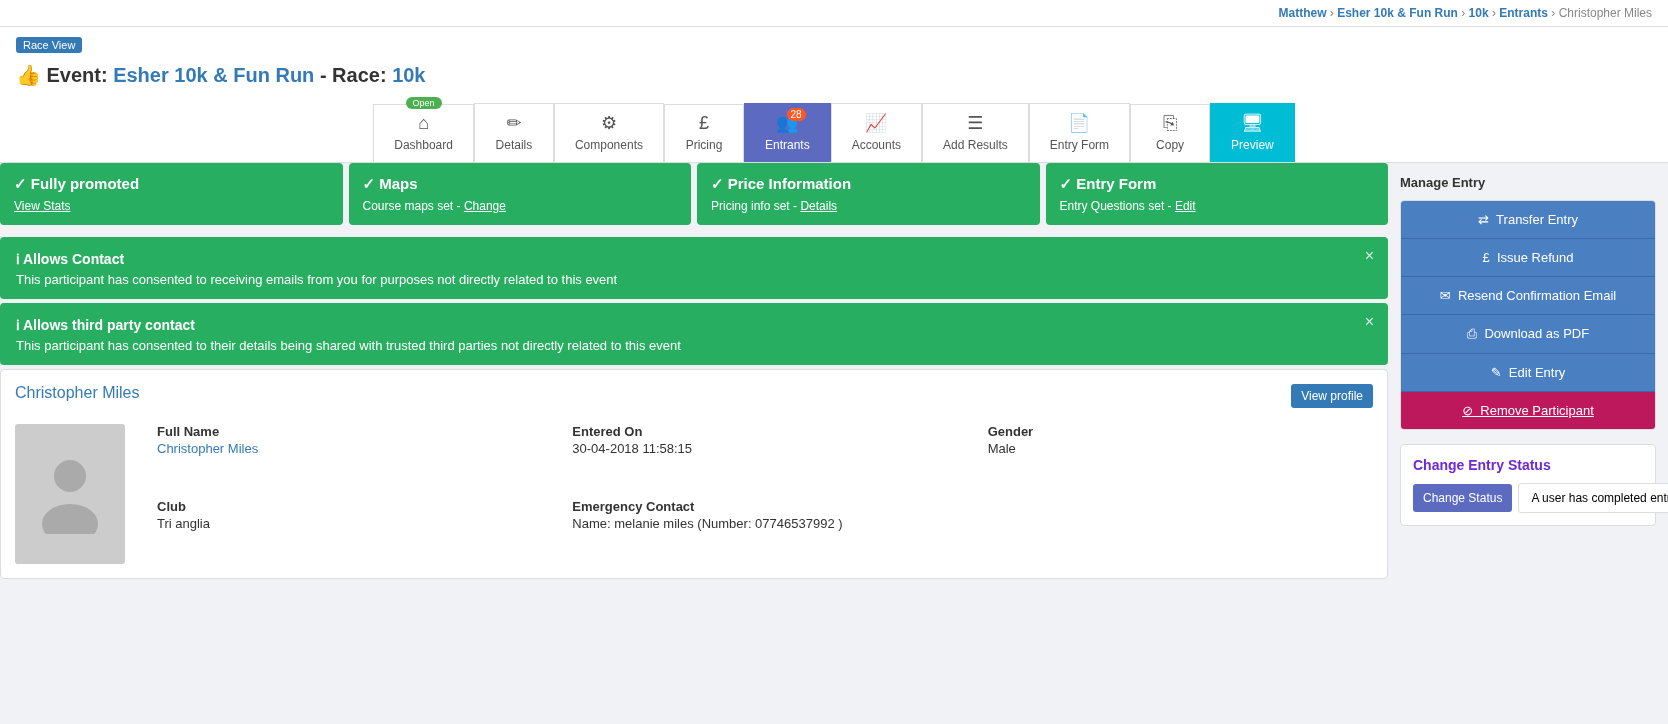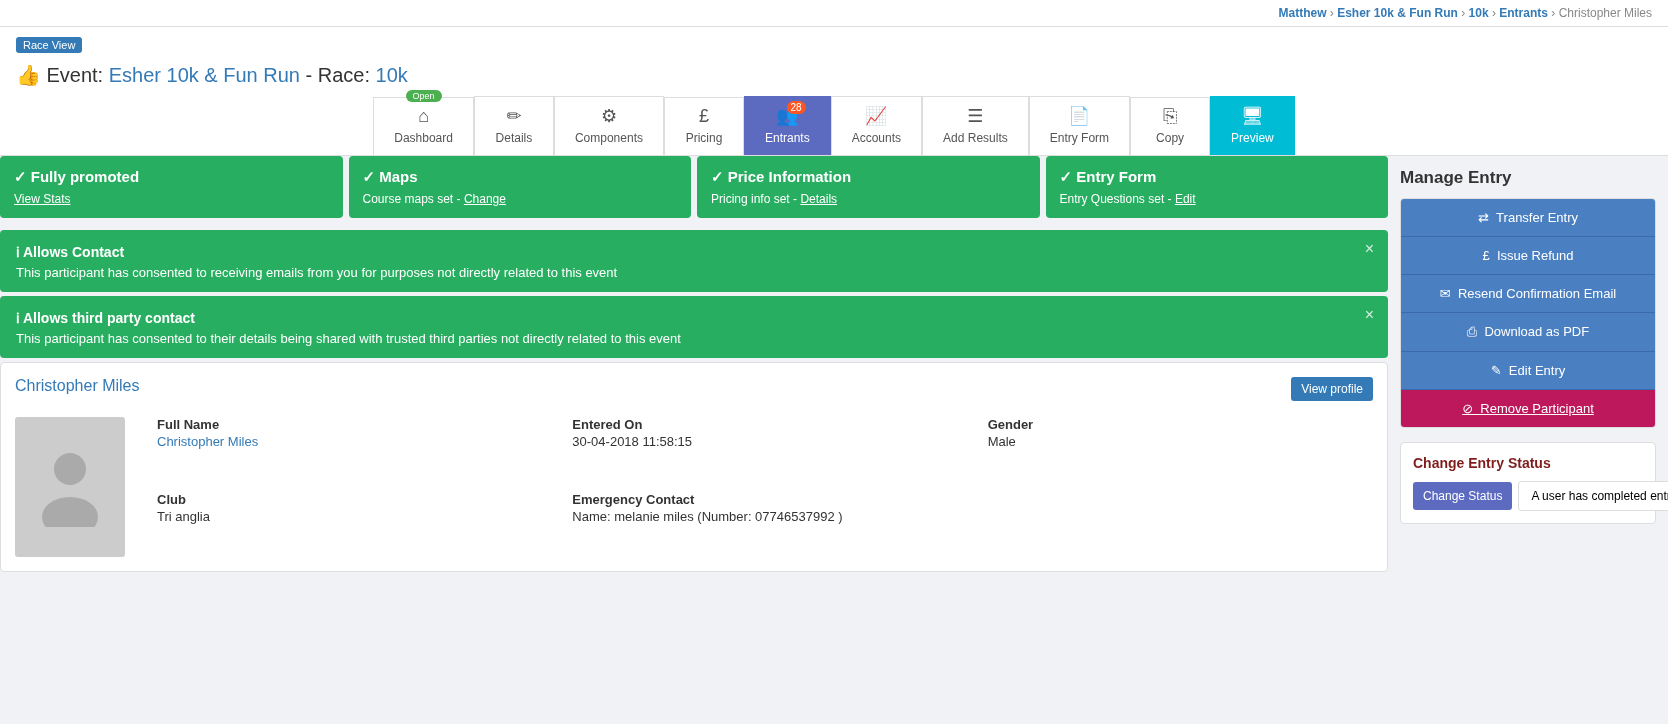--- a/index.html
+++ b/index.html
@@ -29,23 +29,23 @@
     }
 
     
     .event-header {
       background: #fff;
       padding: 10px 16px 0 16px;
       border-bottom: 1px solid #ddd;
     }
     .event-title {
       font-size: 20px;
-      font-weight: normal;
+      font-weight: bold;
       color: #333;
-      margin-bottom: 9px;
+      margin-bottom: 16px;
     }
     .event-title .highlight { color: #337ab7; }
 
     
     .tab-bar {
       display: flex;
       align-items: flex-end;
       padding: 0;
       margin-top: 4px;
       justify-content: center;
@@ -215,21 +215,21 @@
       margin-bottom: 2px;
     }
     .detail-value {
       font-size: 13px;
       color: #333;
     }
     .detail-value.link { color: #337ab7; }
 
     
     .manage-entry-title {
-      font-size: 17px;
+      font-size: 13px;
       font-weight: bold;
       margin-bottom: 10px;
       color: #333;
     }
     .manage-entry-panel {
       background: #fff;
       border: 1px solid #ddd;
       border-radius: 4px;
       overflow: hidden;
       margin-bottom: 14px;
@@ -256,21 +256,21 @@
     .change-status-panel {
       background: #fff;
       border: 1px solid #ddd;
       border-radius: 4px;
       padding: 12px;
     }
     .change-status-title {
       font-size: 14px;
       font-weight: bold;
       margin-bottom: 10px;
-      color: #7f1d1d;
+      color: #6d28d9;
     }
     .status-row {
       display: flex;
       gap: 6px;
       align-items: center;
     }
     .change-status-btn {
       background: #5c6bc0;
       color: #fff;
       border: none;

